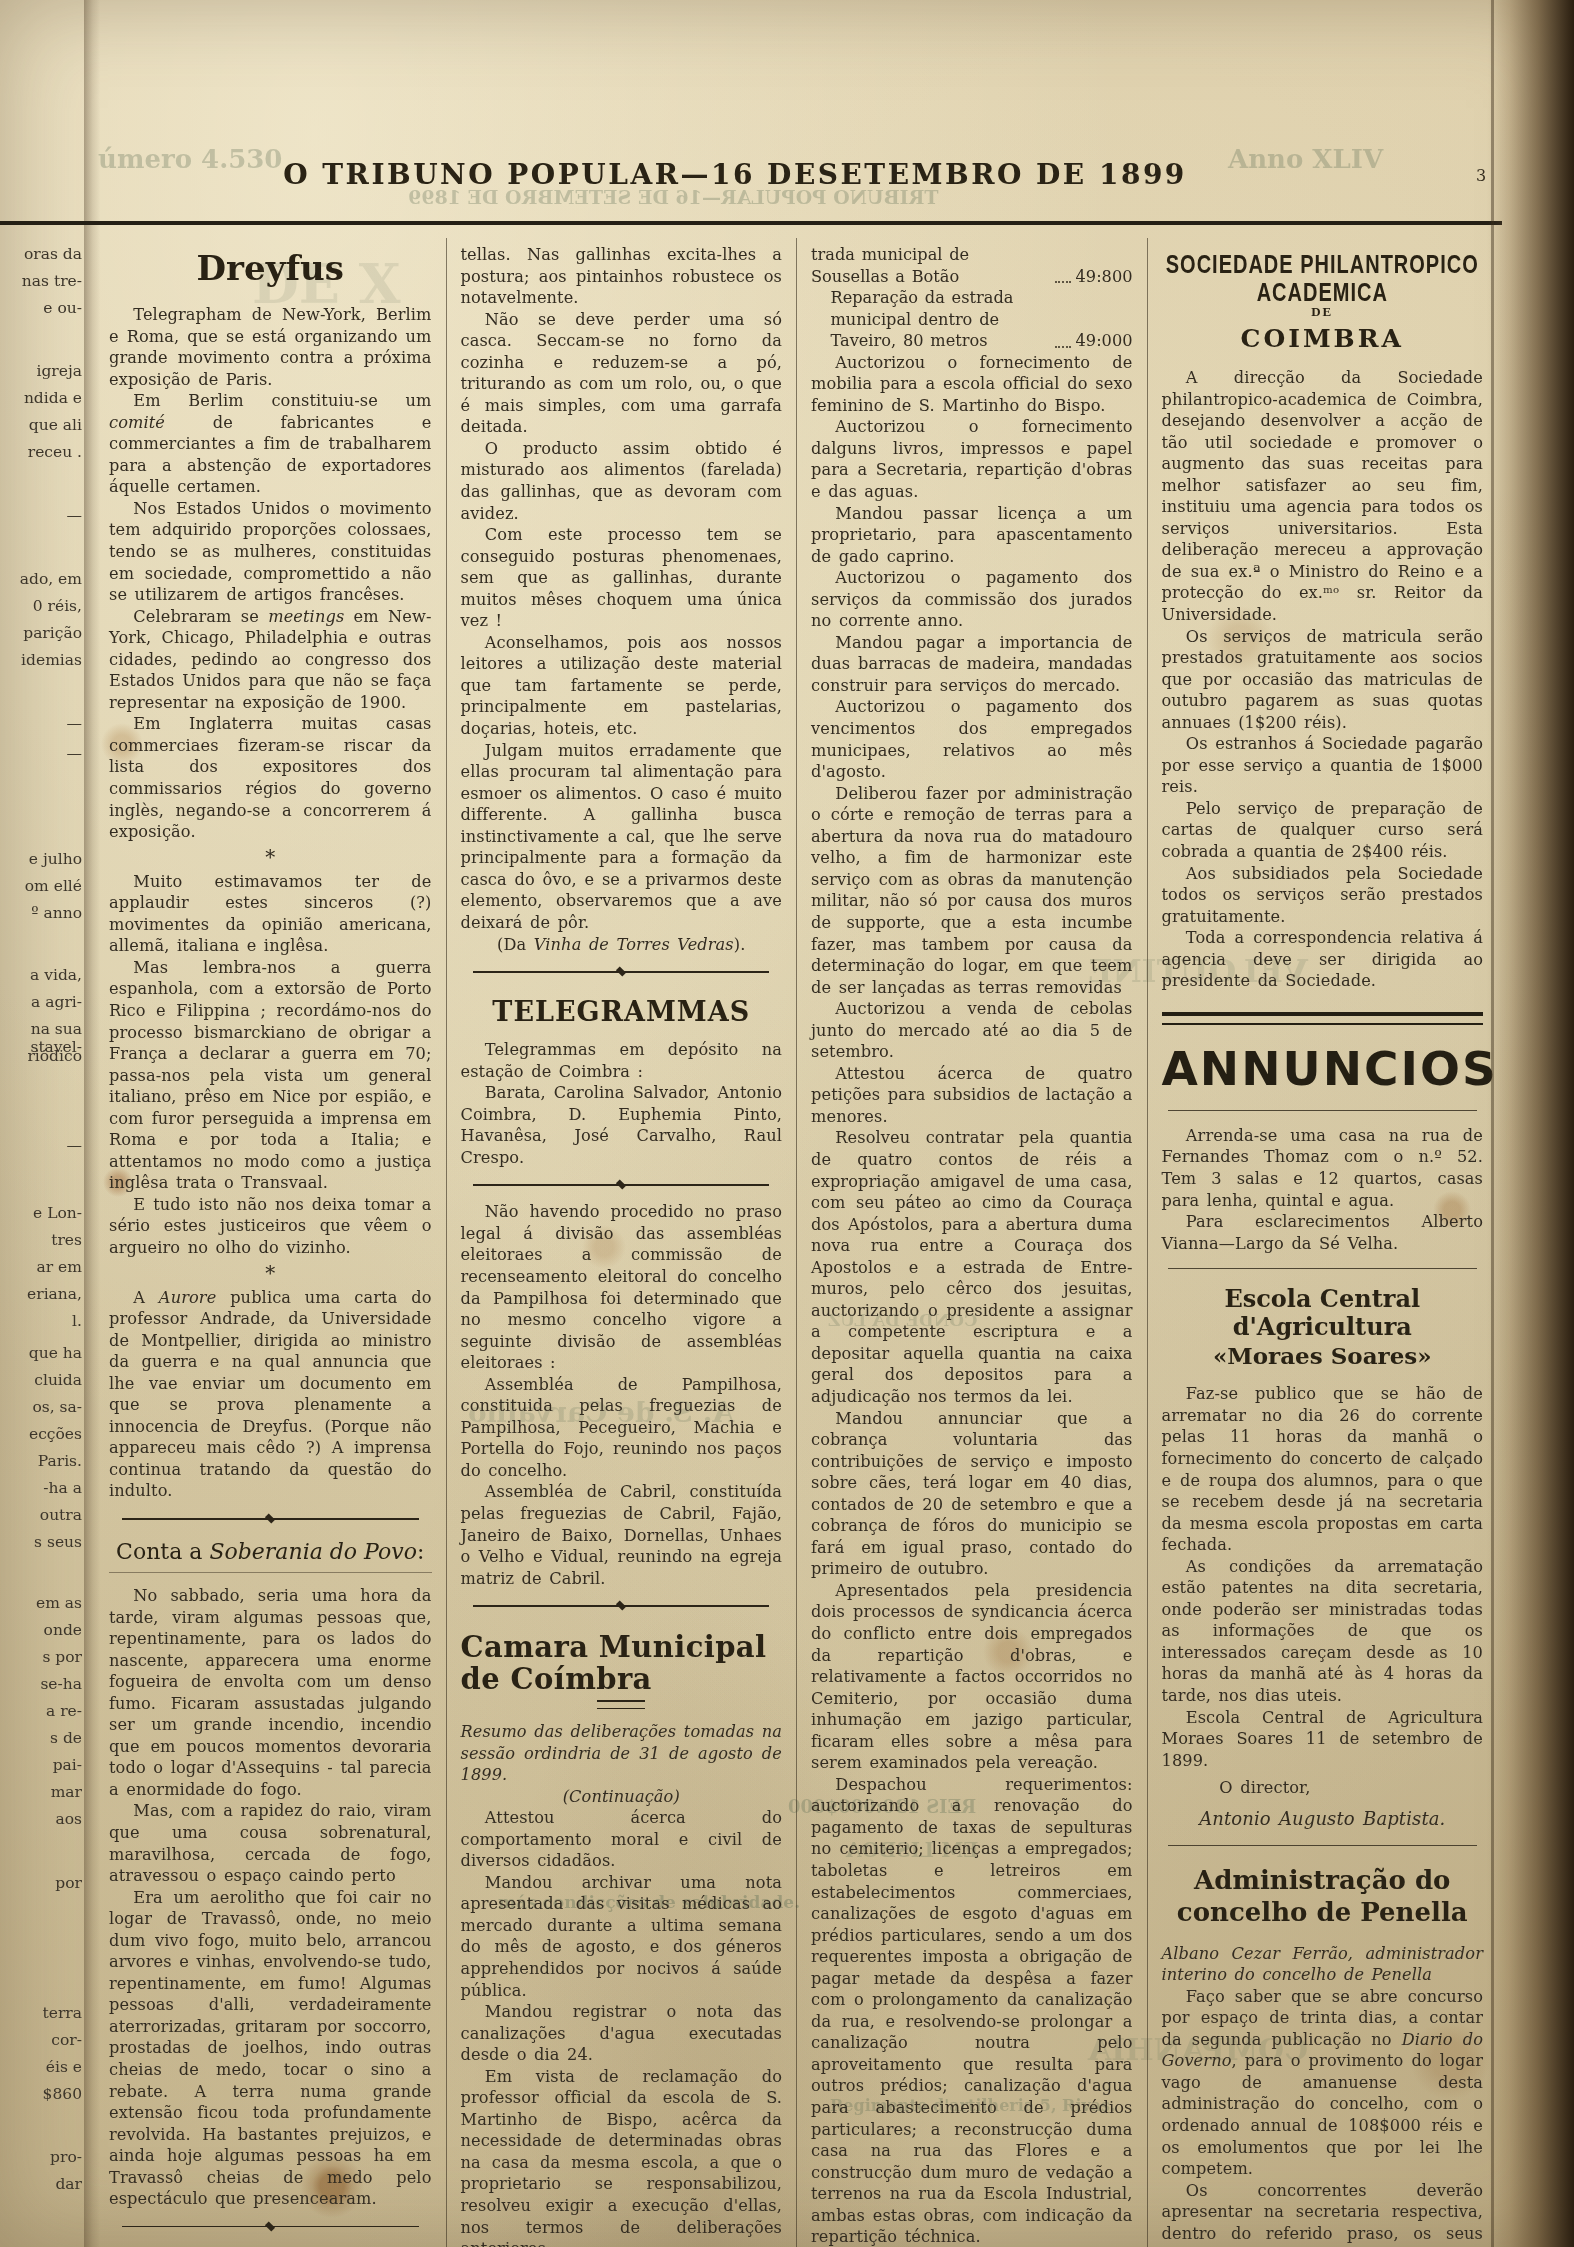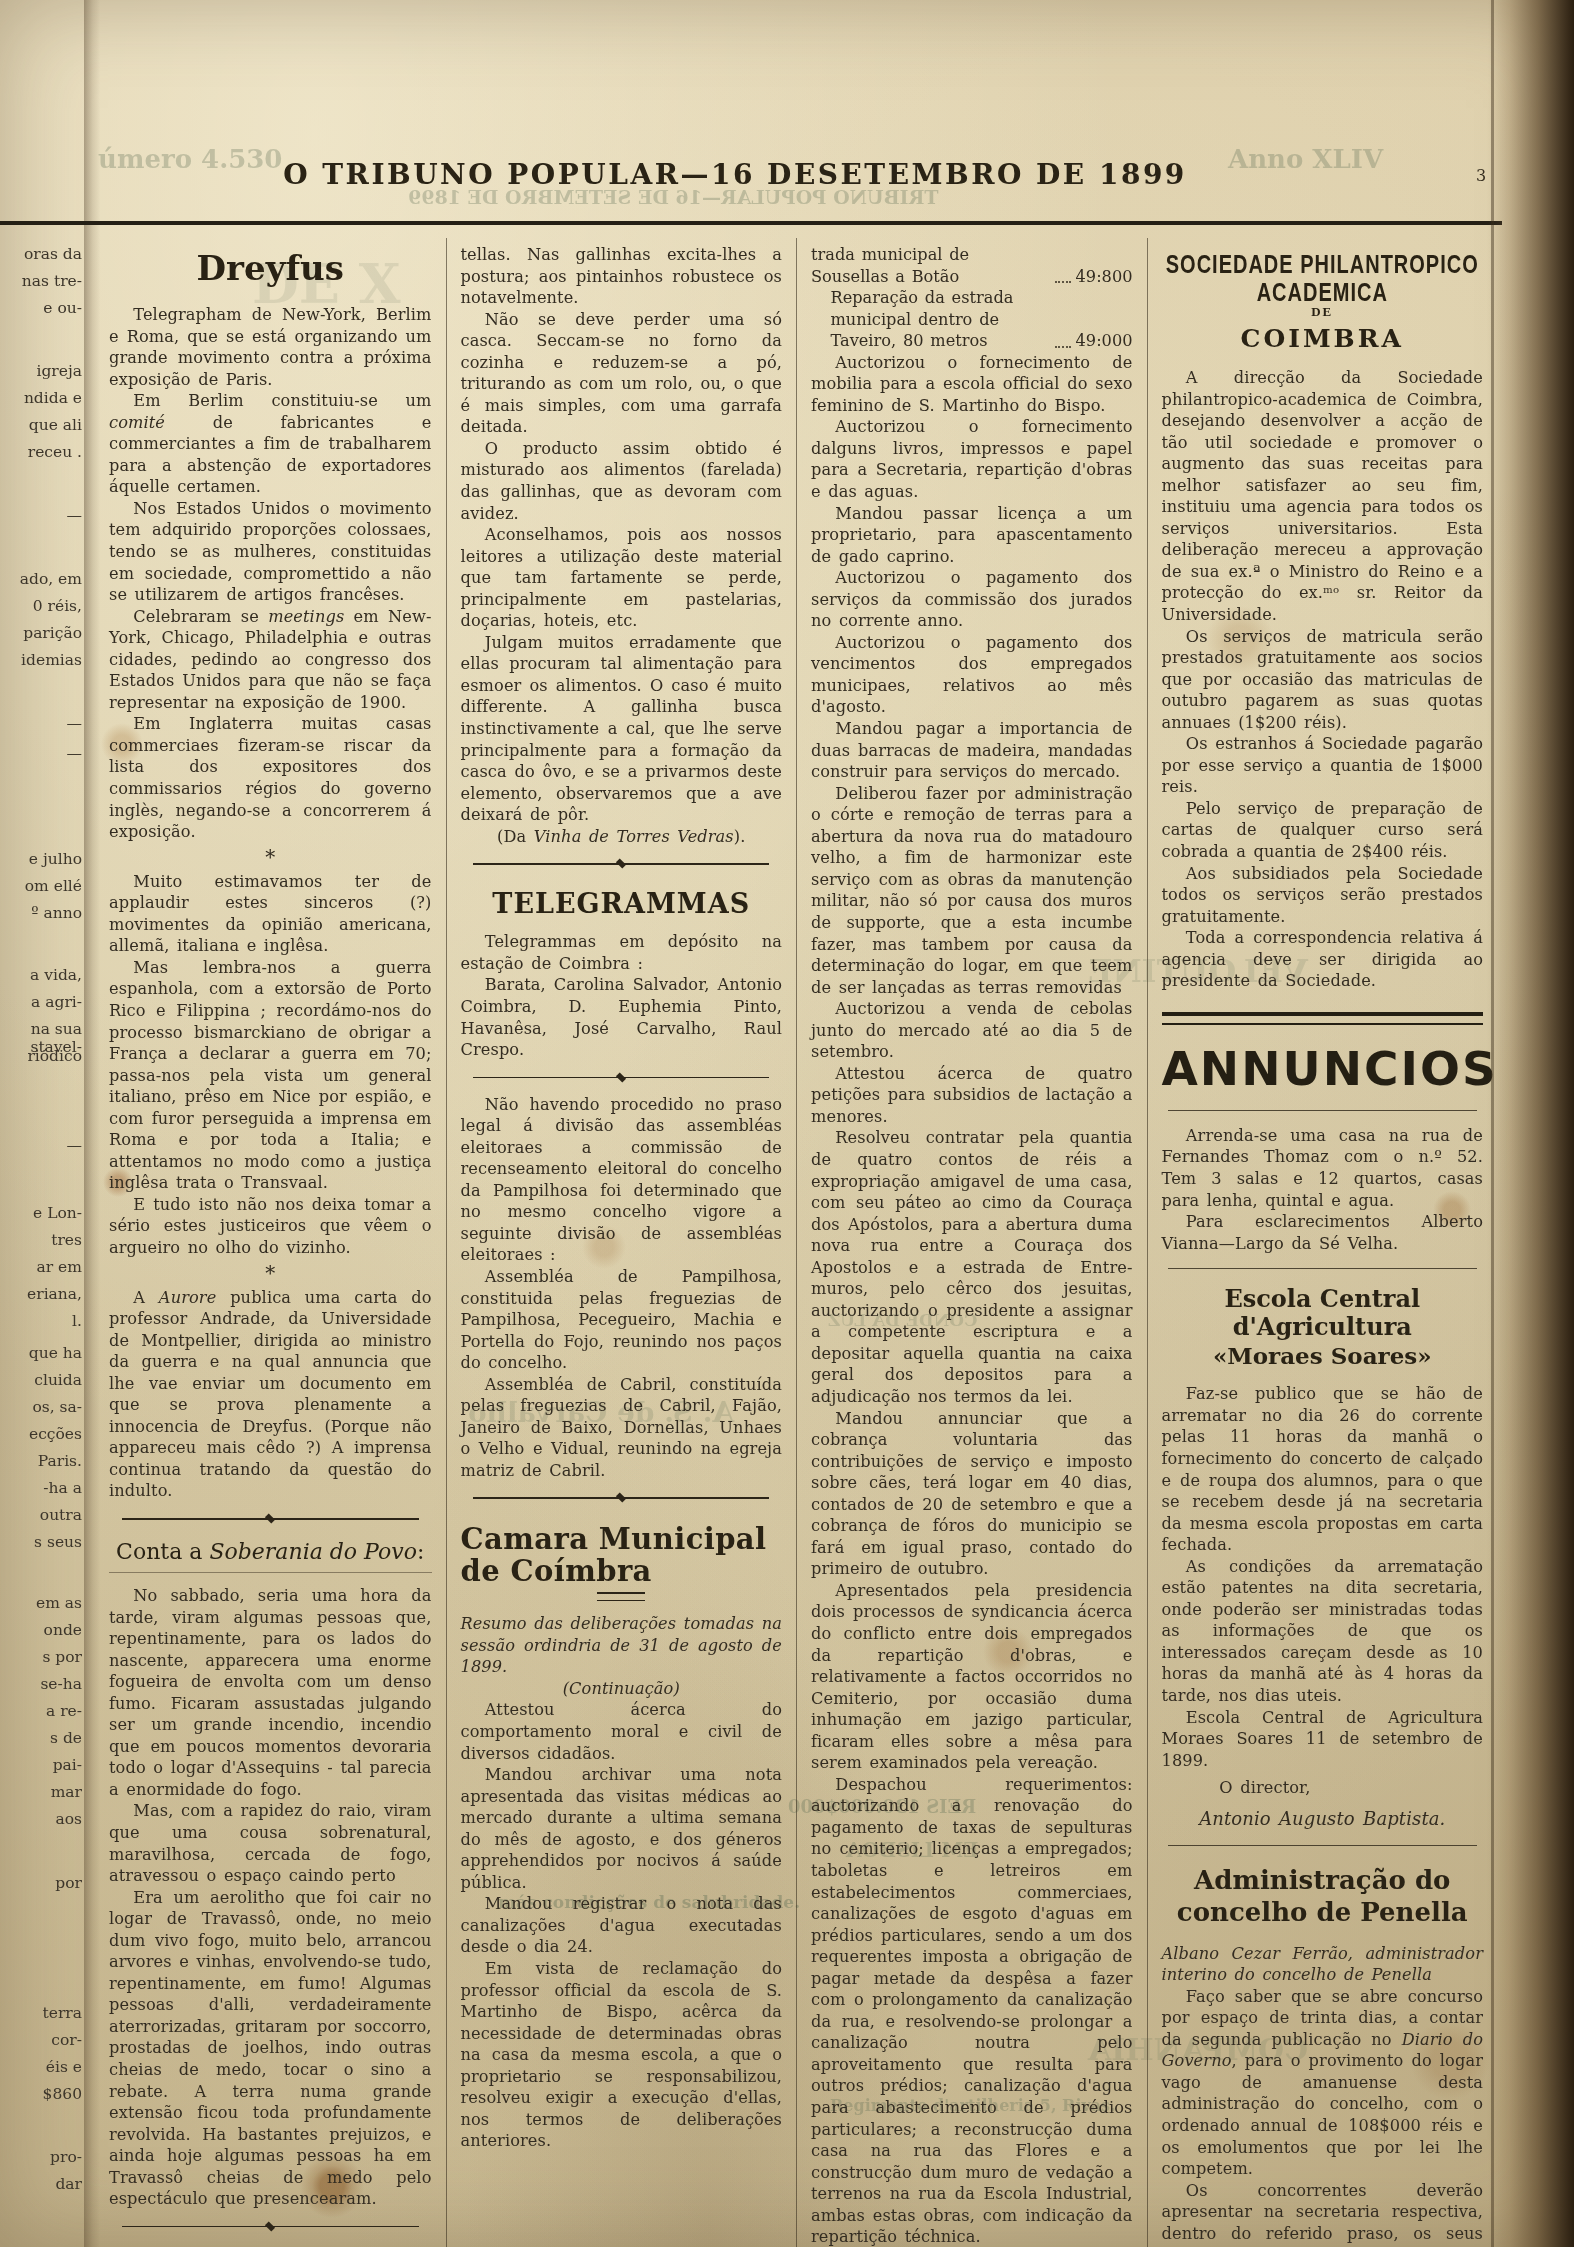--- a/index.html
+++ b/index.html
@@ -183,20 +183,21 @@
         <p class="para">No sabbado, seria uma hora da tarde, viram algumas pessoas que, repentinamente, para os lados do nascente, apparecera uma enorme fogueira de envolta com um denso fumo. Ficaram assustadas julgando ser um grande incendio, incendio que em poucos momentos devoraria todo o logar d'Assequins - tal parecia a enormidade do fogo.</p>
         <p class="para">Mas, com a rapidez do raio, viram que uma cousa sobrenatural, maravilhosa, cercada de fogo, atravessou o espaço caindo perto</p>
         <p class="para">Era um aerolitho que foi cair no logar de Travassô, onde, no meio dum vivo fogo, muito belo, arrancou arvores e vinhas, envolvendo-se tudo, repentinamente, em fumo! Algumas pessoas d'alli, verdadeiramente aterrorizadas, gritaram por soccorro, prostadas de joelhos, indo outras cheias de medo, tocar o sino a rebate. A terra numa grande extensão ficou toda profundamente revolvida. Ha bastantes prejuizos, e ainda hoje algumas pessoas ha em Travassô cheias de medo pelo espectáculo que presencearam.</p>
         <div class="ruled"></div>
         <div class="hd h-cascas">AS CASCAS DOS OVOS</div>
       </div>
     <div class="col">
         <p class="para noind">tellas. Nas gallinhas excita-lhes a postura; aos pintainhos robustece os notavelmente.</p>
         <p class="para">Não se deve perder uma só casca. Seccam-se no forno da cozinha e reduzem-se a pó, triturando as com um rolo, ou, o que é mais simples, com uma garrafa deitada.</p>
         <p class="para">O producto assim obtido é misturado aos alimentos (farelada) das gallinhas, que as devoram com avidez.</p>
+        <p class="para">Com este processo tem se conseguido posturas phenomenaes, sem que as gallinhas, durante muitos mêses choquem uma única vez !</p>
         <p class="para">Aconselhamos, pois aos nossos leitores a utilização deste material que tam fartamente se perde, principalmente em pastelarias, doçarias, hoteis, etc.</p>
         <p class="para">Julgam muitos erradamente que ellas procuram tal alimentação para esmoer os alimentos. O caso é muito differente. A gallinha busca instinctivamente a cal, que lhe serve principalmente para a formação da casca do ôvo, e se a privarmos deste elemento, observaremos que a ave deixará de pôr.</p>
         <p class="para c"><span>(Da </span><span class="it">Vinha de Torres Vedras</span><span>).</span></p>
         <div class="ruled"></div>
         <div class="hd h-telegrammas">TELEGRAMMAS</div>
         <p class="para">Telegrammas em depósito na estação de Coimbra :</p>
         <p class="para">Barata, Carolina Salvador, Antonio Coimbra, D. Euphemia Pinto, Havanêsa, José Carvalho, Raul Crespo.</p>
         <div class="ruled"></div>
         <p class="para">Não havendo procedido no praso legal á divisão das assembléas eleitoraes a commissão de recenseamento eleitoral do concelho da Pampilhosa foi determinado que no mesmo concelho vigore a seguinte divisão de assembléas eleitoraes :</p>
         <p class="para">Assembléa de Pampilhosa, constituida pelas freguezias de Pampilhosa, Pecegueiro, Machia e Portella do Fojo, reunindo nos paços do concelho.</p>
@@ -219,22 +220,22 @@
         </div>
         <div class="money">
           <span class="mtx">Reparação da estrada municipal dentro de Taveiro, 80 metros</span>
           <span class="lead"></span>
           <span class="mv">49:000</span>
         </div>
         <p class="para">Auctorizou o fornecimento de mobilia para a escola official do sexo feminino de S. Martinho do Bispo.</p>
         <p class="para">Auctorizou o fornecimento dalguns livros, impressos e papel para a Secretaria, repartição d'obras e das aguas.</p>
         <p class="para">Mandou passar licença a um proprietario, para apascentamento de gado caprino.</p>
         <p class="para">Auctorizou o pagamento dos serviços da commissão dos jurados no corrente anno.</p>
+        <p class="para">Mandou pagar a importancia de duas barracas de madeira, mandadas construir para serviços do mercado.</p>
         <p class="para">Auctorizou o pagamento dos vencimentos dos empregados municipaes, relativos ao mês d'agosto.</p>
-        <p class="para">Mandou pagar a importancia de duas barracas de madeira, mandadas construir para serviços do mercado.</p>
         <p class="para">Deliberou fazer por administração o córte e remoção de terras para a abertura da nova rua do matadouro velho, a fim de harmonizar este serviço com as obras da manutenção militar, não só por causa dos muros de supporte, que a esta incumbe fazer, mas tambem por causa da determinação do logar, em que teem de ser lançadas as terras removidas</p>
         <p class="para">Auctorizou a venda de cebolas junto do mercado até ao dia 5 de setembro.</p>
         <p class="para">Attestou ácerca de quatro petições para subsidios de lactação a menores.</p>
         <p class="para">Resolveu contratar pela quantia de quatro contos de réis a expropriação amigavel de uma casa, com seu páteo ao cimo da Couraça dos Apóstolos, para a abertura duma nova rua entre a Couraça dos Apostolos e a estrada de Entre-muros, pelo cêrco dos jesuitas, auctorizando o presidente a assignar a competente escriptura e a depositar aquella quantia na caixa geral dos depositos para a adjudicação nos termos da lei.</p>
         <p class="para">Mandou annunciar que a cobrança voluntaria das contribuições de serviço e imposto sobre cães, terá logar em 40 dias, contados de 20 de setembro e que a cobrança de fóros do municipio se fará em igual praso, contado do primeiro de outubro.</p>
         <p class="para">Apresentados pela presidencia dois processos de syndicancia ácerca do conflicto entre dois empregados da repartição d'obras, e relativamente a factos occorridos no Cemiterio, por occasião duma inhumação em jazigo particular, ficaram elles sobre a mêsa para serem examinados pela vereação.</p>
         <p class="para">Despachou requerimentos: auctorizando a renovação do pagamento de taxas de sepulturas no cemiterio; licenças a empregados; taboletas e letreiros em estabelecimentos commerciaes, canalizações de esgoto d'aguas em prédios particulares, sendo a um dos requerentes imposta a obrigação de pagar metade da despêsa a fazer com o prolongamento da canalização da rua, e resolvendo-se prolongar a canalização noutra pelo aproveitamento que resulta para outros prédios; canalização d'agua para abastecimento de prédios particulares; a reconstrucção duma casa na rua das Flores e a construcção dum muro de vedação a terrenos na rua da Escola Industrial, ambas estas obras, com indicação da repartição téchnica.</p>
       </div>
     <div class="col">
         <div class="hd h-soc1">SOCIEDADE PHILANTROPICO ACADEMICA</div>

